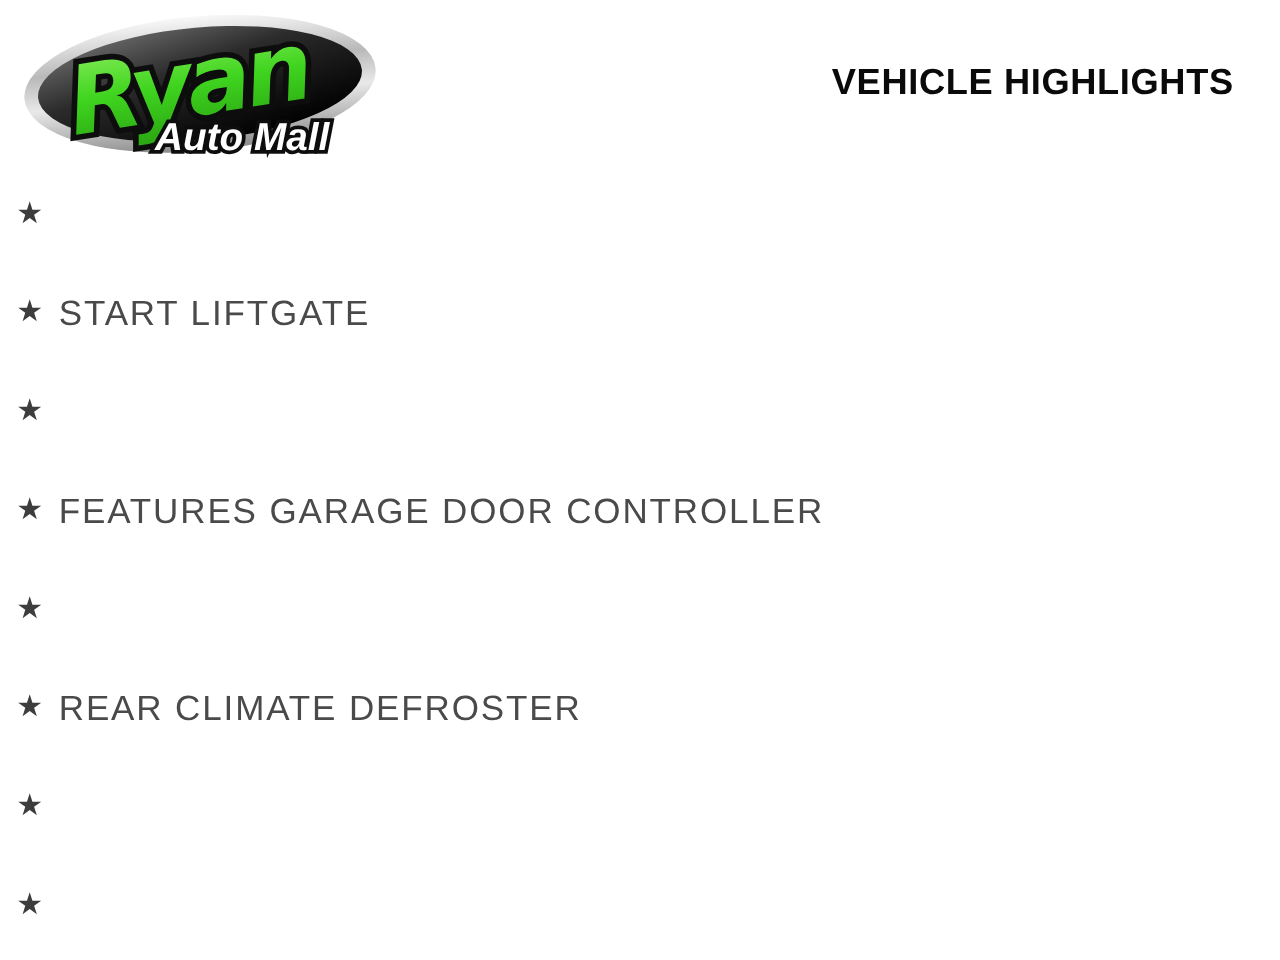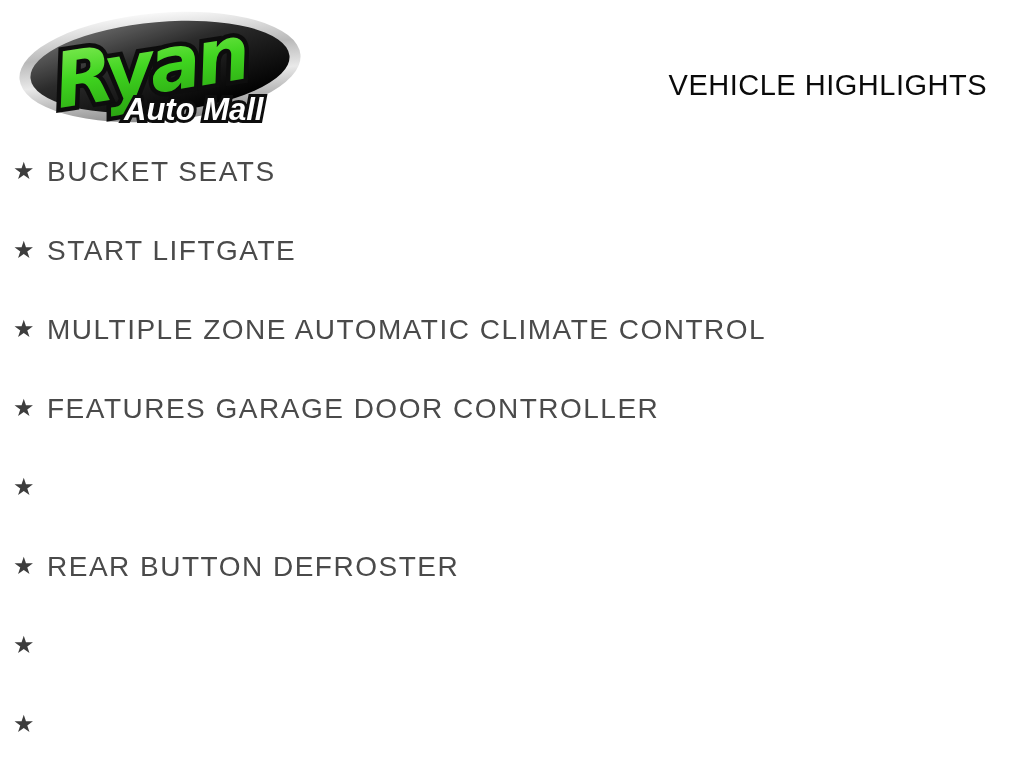--- a/index.html
+++ b/index.html
@@ -37,25 +37,24 @@
     font-weight: bold;
     letter-spacing: 0px;
   }
 
   
   .page-title {
     position: absolute;
     top: 50px;
     right: 37px;
     font-size: 29px;
-    font-weight: normal;
+    font-weight: bold;
     color: #0a0a0a;
     letter-spacing: 0.5px;
     white-space: nowrap;
-    margin-top: 19px;
   }
 
   
   .highlights-list {
     position: absolute;
     left: 0;
     top: 132px;
     margin: 0;
     padding: 0;
     list-style: none;
@@ -117,40 +116,38 @@
 
       <text x="116" y="114" class="automall-text" font-size="31" fill="#ffffff" stroke="#0d0d0d" stroke-width="6" style="paint-order: stroke;">Auto Mall</text>
     </svg>
   </div>
 
   <div class="page-title">VEHICLE HIGHLIGHTS</div>
 
   <ul class="highlights-list">
     <li class="highlight-item">
       <span class="star">★</span>
-      <span class="highlight-label">BUCKET SEATS</span>
     </li>
     <li class="highlight-item">
       <span class="star">★</span>
       <span class="highlight-label">START LIFTGATE</span>
     </li>
     <li class="highlight-item">
       <span class="star">★</span>
-      <span class="highlight-label">MULTIPLE ZONE AUTOMATIC CLIMATE CONTROL</span>
     </li>
     <li class="highlight-item">
       <span class="star">★</span>
       <span class="highlight-label">FEATURES GARAGE DOOR CONTROLLER</span>
     </li>
     <li class="highlight-item">
       <span class="star">★</span>
     </li>
     <li class="highlight-item">
       <span class="star">★</span>
-      <span class="highlight-label">REAR BUTTON DEFROSTER</span>
+      <span class="highlight-label">REAR CLIMATE DEFROSTER</span>
     </li>
     <li class="highlight-item">
       <span class="star">★</span>
     </li>
     <li class="highlight-item">
       <span class="star">★</span>
     </li>
   </ul>
 
 </div>

